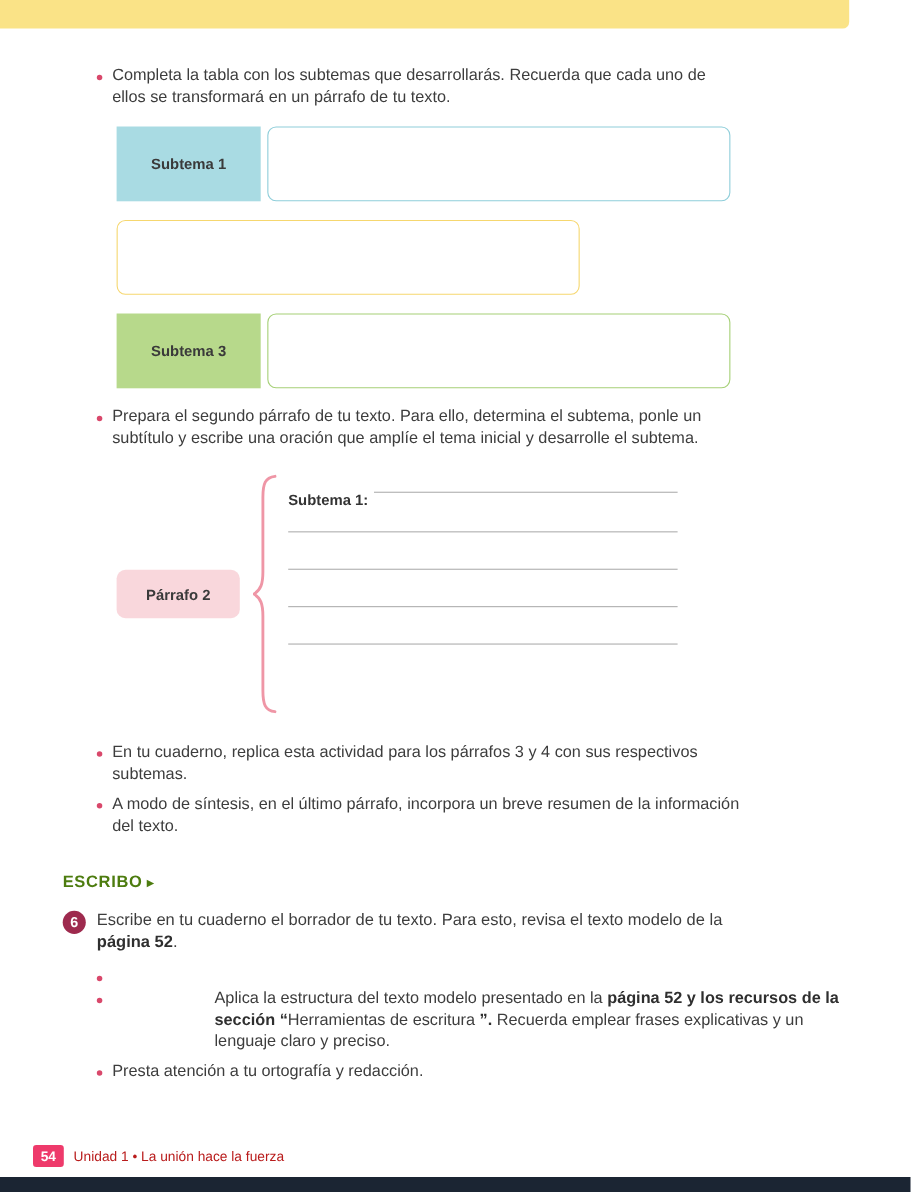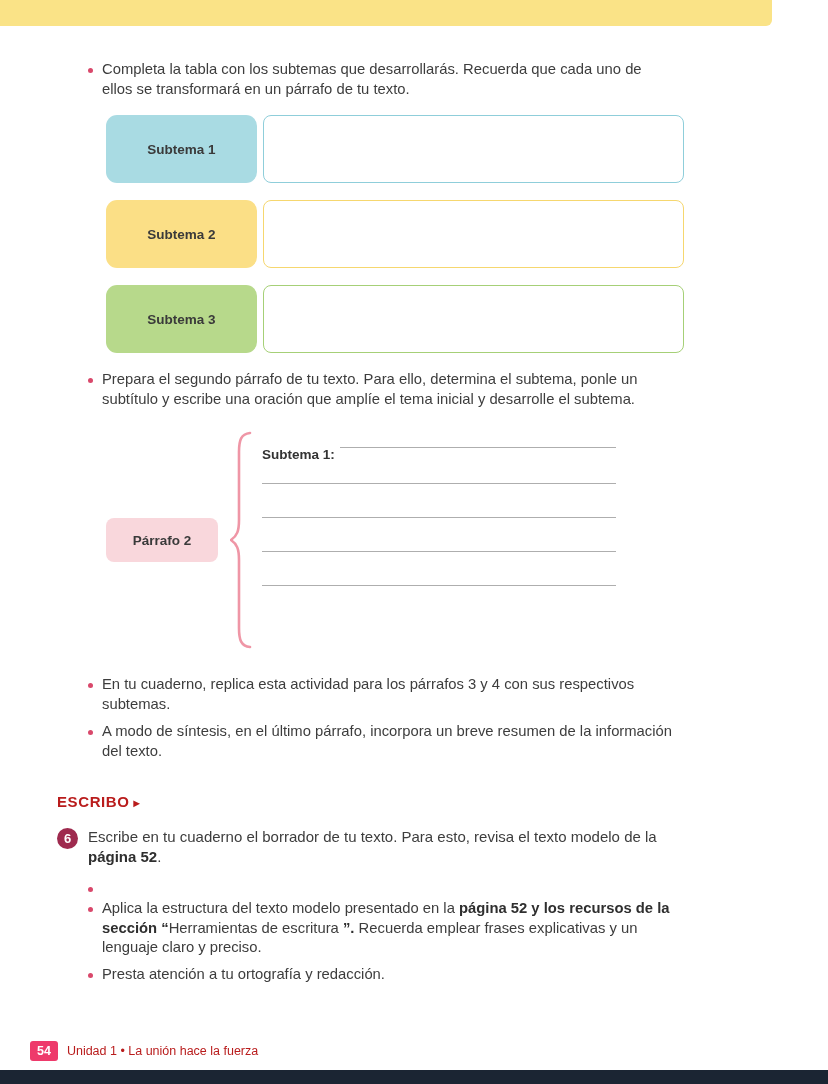--- a/index.html
+++ b/index.html
@@ -31,23 +31,23 @@
     flex:0 0 auto;
     width:5px; height:5px; border-radius:50%;
     background:#d9486b; margin-top:8px;
   }
   .bullet-text { font-size:14.8px; line-height:19.5px; width:572px; }
 
   
   .subtema-table { margin:16px 0 0 49px; }
   .subtema-row { display:flex; gap:6px; margin-bottom:17px; }
   .subtema-label {
-    width:151px; height:68px;
+    width:131px; height:68px;
     display:flex; align-items:center; justify-content:center;
-    border-radius:11px;
+    border-radius:0;
     font-weight:bold; font-size:13.5px; color:#3a3a3a;
   }
   .subtema-box {
     width:421px; height:68px;
     background:#ffffff;
     border:1.5px solid; border-radius:8px;
   }
 
   
   .diagram { display:flex; margin:22px 0 0 49px; height:218px; }
@@ -69,21 +69,21 @@
   .write-rule { border-bottom:1px solid #aeaeae; height:0; margin-top:33px; }
   .write-rule.first { margin-top:16px; }
 
   .mt26 { margin-top:26px; }
   .mt8  { margin-top:8px; }
 
   
   .escribo-heading {
     margin-top:32px;
     font-weight:bold; font-size:15px;
-    color:#b91c1c; letter-spacing:0.6px;
+    color:#4d7c0f; letter-spacing:0.6px;
   }
   .escribo-arrow { font-size:12px; margin-left:4px; }
   .numbered-item { display:flex; gap:10px; margin-top:17px; }
   .num-badge {
     flex:0 0 auto;
     width:21px; height:21px; border-radius:50%;
     background:#9e2a4e; color:#ffffff;
     display:flex; align-items:center; justify-content:center;
     font-weight:bold; font-size:13px; margin-top:1px;
   }
@@ -119,21 +119,20 @@
       <span class="bullet-dot"></span>
       <div class="bullet-text">Completa la tabla con los subtemas que desarrollarás. Recuerda que cada uno de ellos se transformará en un párrafo de tu texto.</div>
     </div>
 
     <div class="subtema-table">
       <div class="subtema-row">
         <div class="subtema-label" style="background-color: rgb(169, 219, 227);">Subtema 1</div>
         <div class="subtema-box" style="border-color: rgb(143, 206, 218);"></div>
       </div>
       <div class="subtema-row">
-        <div class="subtema-label" style="background-color: rgb(251, 223, 134);">Subtema 2</div>
         <div class="subtema-box" style="border-color: rgb(246, 215, 111);"></div>
       </div>
       <div class="subtema-row">
         <div class="subtema-label" style="background-color: rgb(183, 217, 139);">Subtema 3</div>
         <div class="subtema-box" style="border-color: rgb(166, 208, 119);"></div>
       </div>
     </div>
 
     <div class="bullet-row" style="margin-top:0;">
       <span class="bullet-dot"></span>
@@ -176,21 +175,21 @@
       <span class="num-badge">6</span>
       <div class="num-text">
         <span>Escribe en tu cuaderno el borrador de tu texto. Para esto, revisa el texto modelo de la </span><b>página 52</b><span>.</span>
       </div>
     </div>
 
     <div class="sub-bullets" style="margin-left:31px;">
       <div class="bullet-row" style="margin-left:0;">
         <span class="bullet-dot"></span>
       </div>
-      <div class="bullet-row" style="margin-left:0;">
+      <div class="bullet-row" style="margin-left:0;justify-content:space-between;">
         <span class="bullet-dot"></span>
         <div class="bullet-text">
           <span>Aplica la estructura del texto modelo presentado en la </span><b>página 52 y los recursos de la sección “</b><span>Herramientas de escritura </span><b>”.</b><span> Recuerda emplear frases explicativas y un lenguaje claro y preciso.</span>
         </div>
       </div>
       <div class="bullet-row" style="margin-left:0;">
         <span class="bullet-dot"></span>
         <div class="bullet-text">Presta atención a tu ortografía y redacción.</div>
       </div>
     </div>

